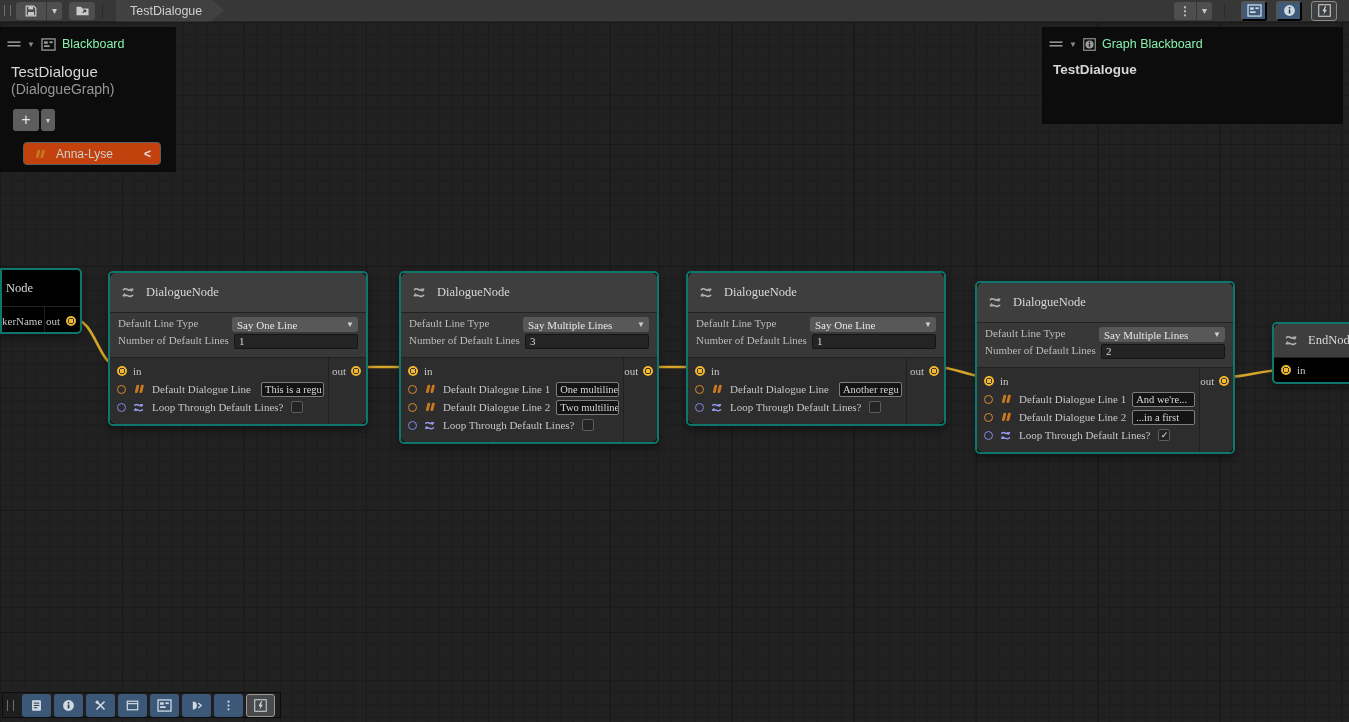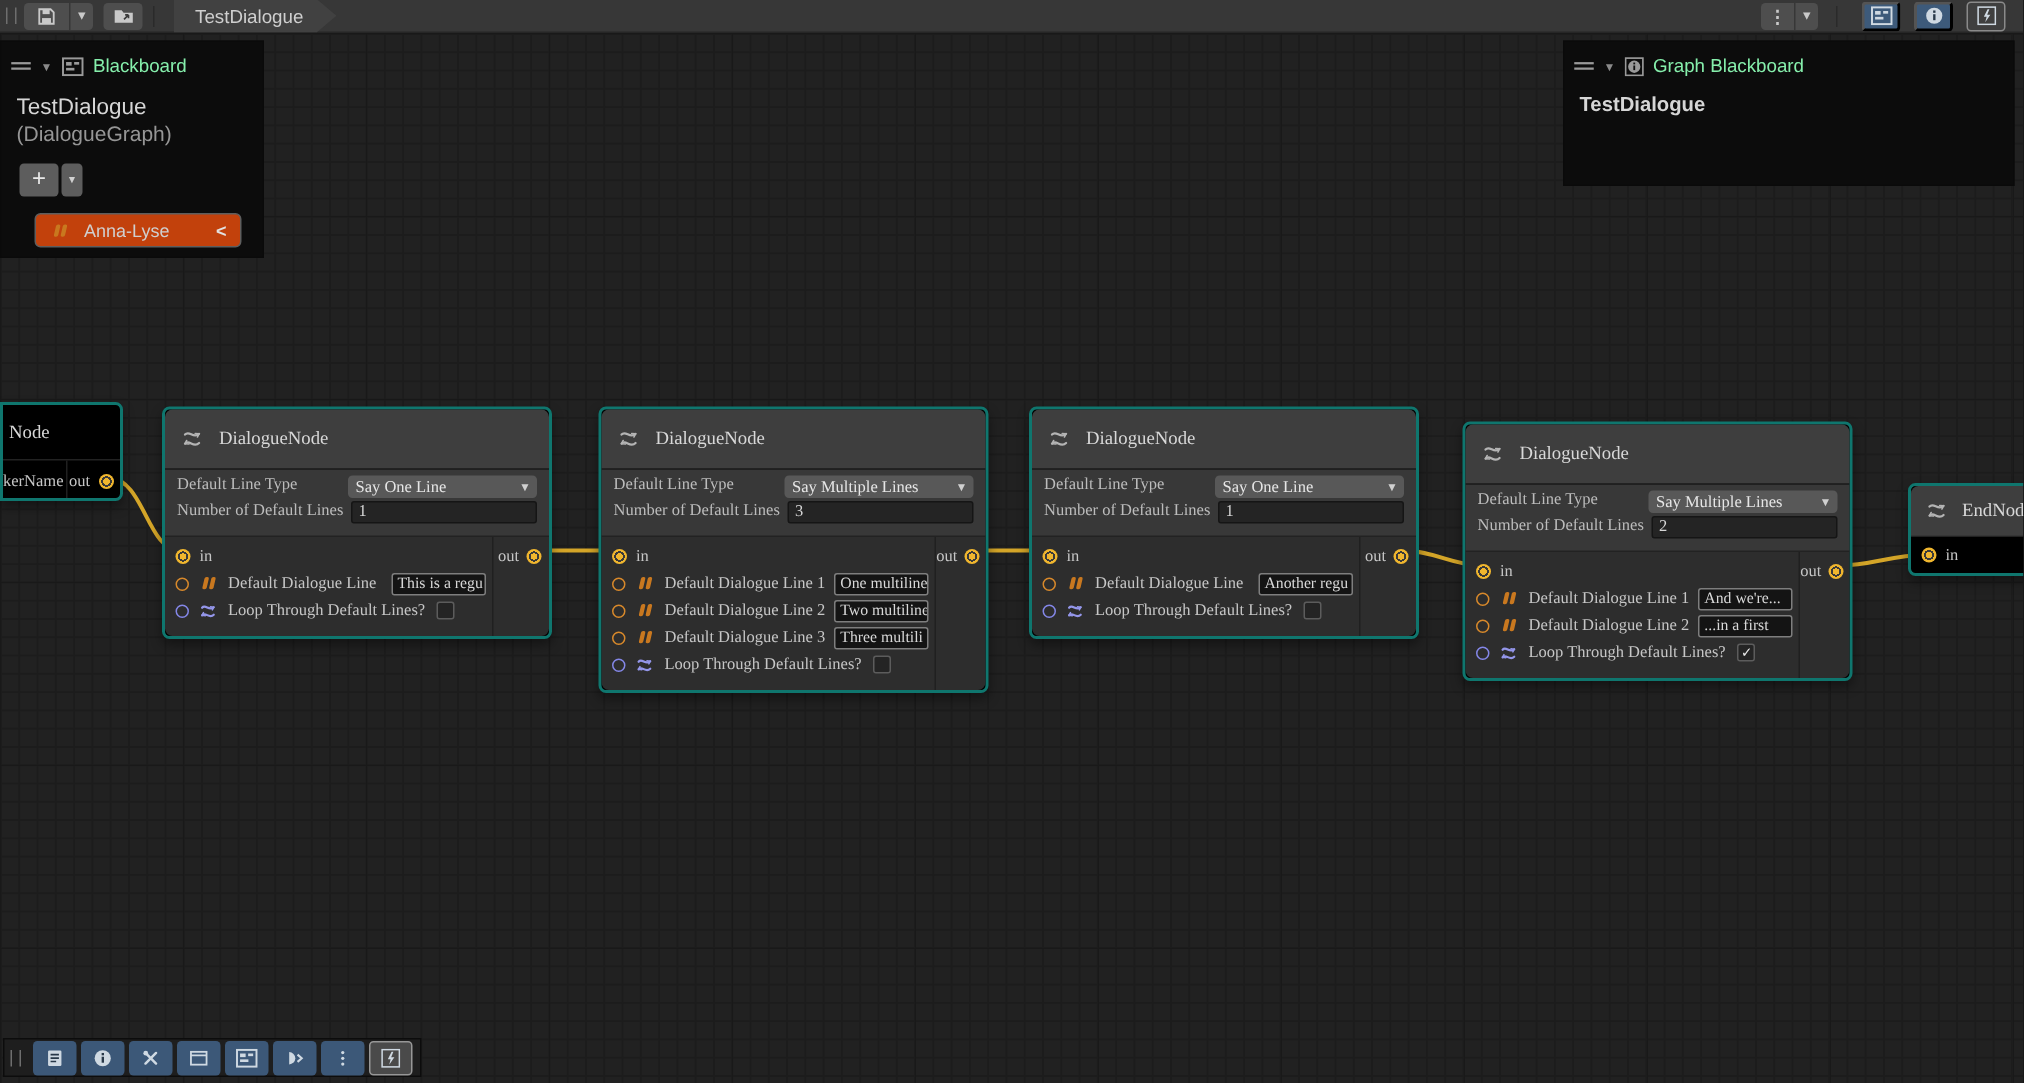--- a/index.html
+++ b/index.html
@@ -311,33 +311,20 @@
                   <g fill="#c9781f" transform="skewX(-13)">
                     <rect x="5" y="0.8" width="3.2" height="9" rx="1.3"></rect>
                     <rect x="10" y="0.8" width="3.2" height="9" rx="1.3"></rect>
                   </g>
                 </svg>
               </span>
       <span class="plab">Default Dialogue Line 2</span>
       <span class="vfield">Two multiline</span>
             </div>
             <div class="irow">
-      <span class="dot hollow-string"></span>
-      <span class="icw">
-                <svg viewBox="0 0 15 11" width="14" height="10">
-                  <g fill="#c9781f" transform="skewX(-13)">
-                    <rect x="5" y="0.8" width="3.2" height="9" rx="1.3"></rect>
-                    <rect x="10" y="0.8" width="3.2" height="9" rx="1.3"></rect>
-                  </g>
-                </svg>
-              </span>
-      <span class="plab">Default Dialogue Line 3</span>
-      <span class="vfield">Three multili</span>
-            </div>
-            <div class="irow">
       <span class="dot hollow-bool"></span>
       <span class="icw">
                 <svg viewBox="0 0 18 16" width="14" height="13" fill="none" stroke="#9496ea" stroke-width="1.9" stroke-linecap="round">
                   <path d="M3.5 5 C6.5 1.5 9.5 8.5 13.5 4.5"></path>
                   <path d="M13.5 4.5 l-2.8 -0.3 M13.5 4.5 l-1.2 2.3" stroke-width="1.3"></path>
                   <path d="M3.5 11.5 C6.5 8 9.5 15 13.5 11"></path>
                   <path d="M3.5 11.5 l2.8 0.3 M3.5 11.5 l1.2 -2.3" stroke-width="1.3"></path>
                 </svg>
               </span>
       <span class="plab">Loop Through Default Lines?</span>

